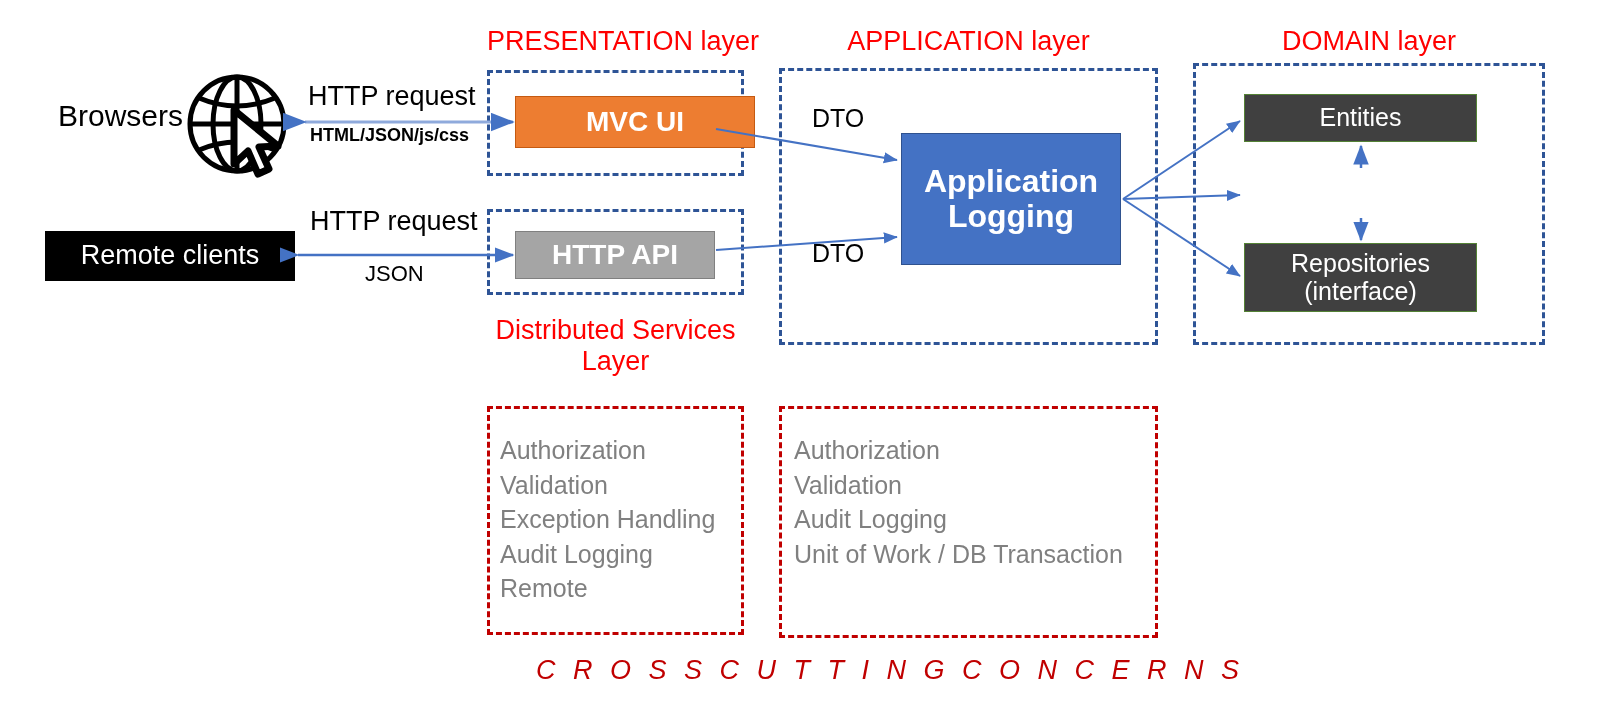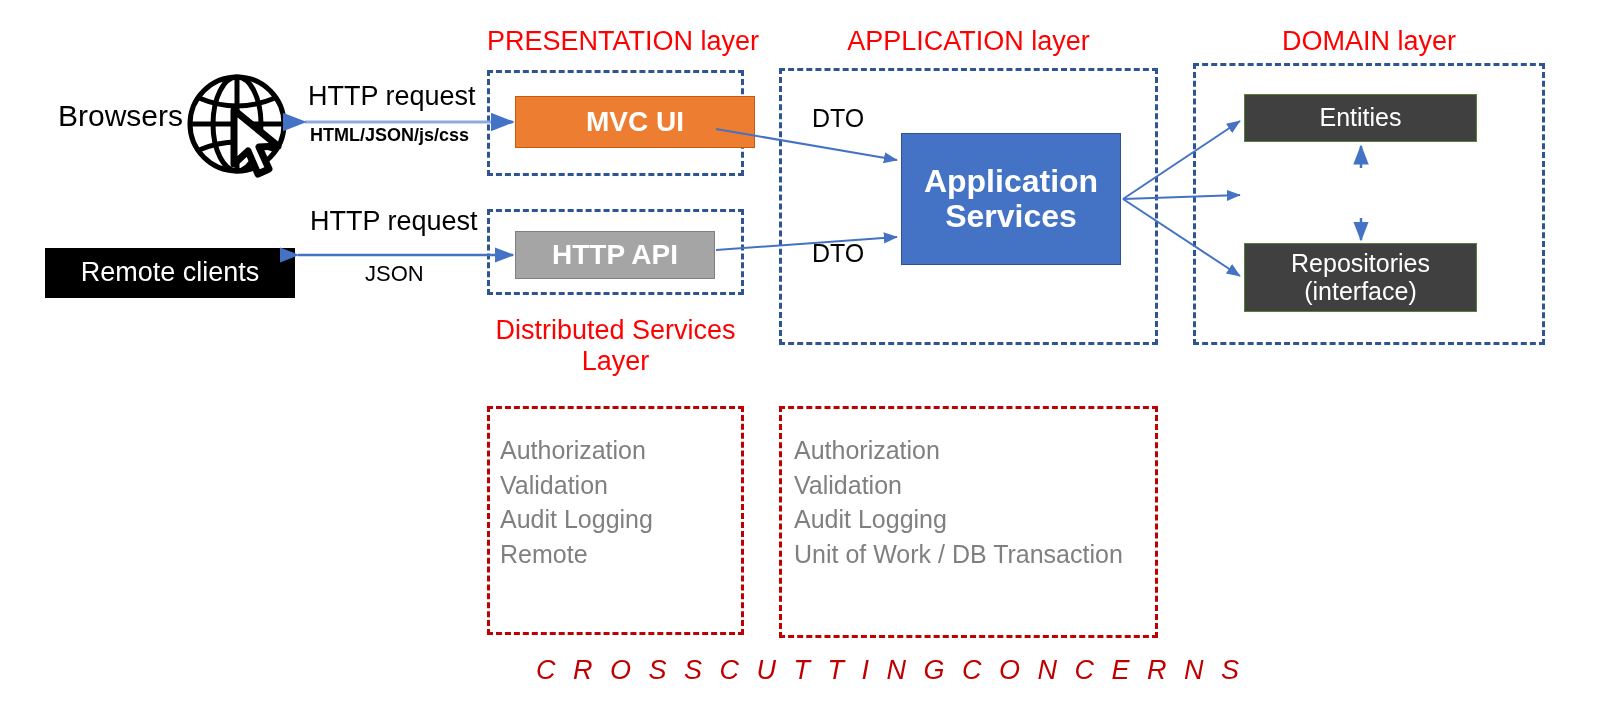--- a/index.html
+++ b/index.html
@@ -72,21 +72,20 @@
     background: #404040;
     border: 1.5px solid #548235;
     font-size: 25px;
     font-weight: 400;
   }
   .comp-black {
     background: #000000;
     border: none;
     font-size: 27px;
     font-weight: 400;
-    margin-top: 17px;
   }
 
   
   .lbl {
     color: #000000;
     white-space: nowrap;
     line-height: 1.1;
   }
   .lbl-browsers { font-size: 30px; }
   .lbl-http { font-size: 27px; }
@@ -171,40 +170,41 @@
   <div class="abs lbl lbl-dto" style="left:812px; top:105px;">DTO</div>
   <div class="abs lbl lbl-dto" style="left:812px; top:240px;">DTO</div>
 
   <div class="abs comp comp-mvc" style="left:515px; top:96px; width:240px; height:52px;">MVC UI</div>
 
   <div class="abs comp comp-api" style="left:515px; top:231px; width:200px; height:48px;">HTTP API</div>
 
   <div class="abs comp comp-appsvc" style="left:901px; top:133px; width:220px; height:132px;">
     <div>
       <span>Application</span><br>
-      <span>Services</span>
+      <span>Logging</span>
     </div>
   </div>
 
   <div class="abs comp comp-green" style="left:1244px; top:94px; width:233px; height:48px;">Entities</div>
 
 
   <div class="abs comp comp-green" style="left:1244px; top:243px; width:233px; height:69px;">
     <div>
       <span>Repositories</span><br>
       <span>(interface)</span>
     </div>
   </div>
 
   <div class="abs cc-box" style="left:487px; top:406px; width:257px; height:229px;"></div>
   <div class="abs cc-box" style="left:779px; top:406px; width:379px; height:232px;"></div>
 
   <div class="abs cc-list" style="left:500px; top:433px;">
     <div>Authorization</div>
     <div>Validation</div>
+    <div>Exception Handling</div>
     <div>Audit Logging</div>
     <div>Remote</div>
   </div>
 
   <div class="abs cc-list" style="left:794px; top:433px;">
     <div>Authorization</div>
     <div>Validation</div>
     <div>Audit Logging</div>
     <div>Unit of Work / DB Transaction</div>
   </div>

